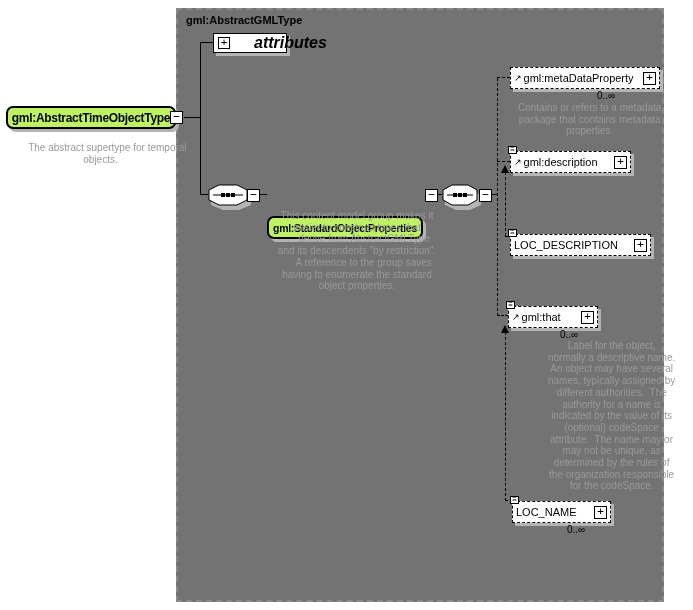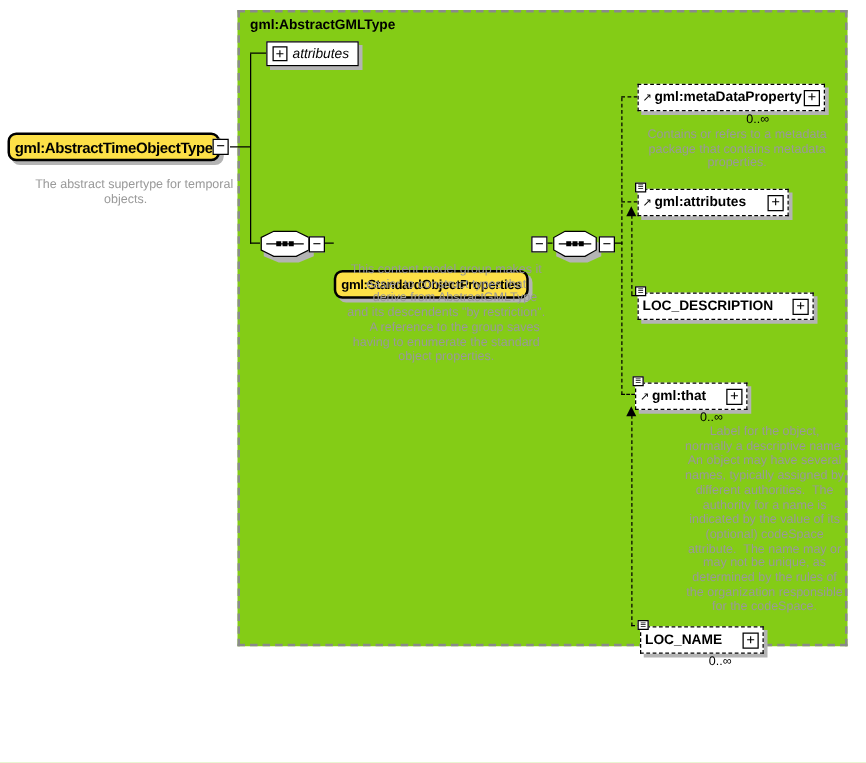--- a/index.html
+++ b/index.html
@@ -4,43 +4,43 @@
 <style>
   * { margin:0; padding:0; box-sizing:border-box; }
   html,body { background:#ffffff; }
   #canvas {
     position:relative; width:693px; height:610px;
     font-family:"Liberation Sans", sans-serif; overflow:hidden;
     background:#ffffff;
   }
   
   #container {
-    position:absolute; left:190px; top:8px; width:488px; height:509px;
-    background:#84cc16; border:2px dashed #8a8a8a;
+    position:absolute; left:176px; top:8px; width:488px; height:594px;
+    background:#737373; border:2px dashed #8a8a8a;
   }
   #container-label {
     position:absolute; left:8px; top:4px;
     font-size:11px; font-weight:bold; color:#000; white-space:nowrap;
   }
   
   .ebox {
-    position:absolute; background:#fde047; border:2px solid #000; border-radius:7px;
+    position:absolute; background:#bef264; border:2px solid #000; border-radius:7px;
     box-shadow:3px 3px 0 0 #b4b4b4; display:flex; align-items:center; justify-content:center;
   }
   .ebox .lbl { font-weight:bold; color:#000; white-space:nowrap; }
   .pbox {
     position:absolute; background:#fff; border:1px solid #000;
     box-shadow:3px 3px 0 0 #b4b4b4; display:flex; align-items:center;
   }
   .dbox {
     position:absolute; background:#fff; border:1px dashed #000;
     box-shadow:3px 3px 0 0 #b4b4b4; display:flex; align-items:center;
     padding:0 3px;
   }
-  .dbox .lbl { font-weight:bold; font-size:11px; color:#000; white-space:nowrap; flex:1 1 auto; }
+  .dbox .lbl { font-weight:normal; font-size:11px; color:#000; white-space:nowrap; flex:1 1 auto; }
   .toggle {
     width:13px; height:13px; background:#fff; border:1px solid #000;
     font-size:11px; line-height:10px; text-align:center; color:#000;
     flex:0 0 auto; cursor:pointer; font-family:"DejaVu Sans Mono", monospace;
   }
   .toggle-abs { position:absolute; }
   .ref {
     flex:0 0 auto; font-size:9px; color:#000; margin-right:2px; line-height:9px;
   }
   .anno {
@@ -65,21 +65,21 @@
   #root-box .lbl { font-size:12px; letter-spacing:-0.3px; }
   #tg-root { left:170px; top:111px; }
   #root-doc { left:8px; top:142px; width:185px; }
 
   #ln-root  { left:184px; top:117px; width:16px; }
   #ln-trunkL{ left:200px; top:43px;  height:152px; }
   #ln-attr  { left:200px; top:42px;  width:13px; }
   #ln-seq1  { left:200px; top:194px; width:8px; }
 
   #attr-box { left:213px; top:33px; width:74px; height:20px; padding:0 4px; gap:4px; }
-  #attr-box .lbl { font-style:italic; font-weight:normal; font-size:11px; white-space:nowrap; }
+  #attr-box .lbl { font-style:italic; font-weight:bold; font-size:16px; white-space:nowrap;margin-left:20px; }
   #attr-box .toggle { width:12px; height:12px; }
 
   #seq1 { left:208px; top:184px; }
   #tg-seq1 { left:247px; top:189px; }
   #ln-sop { left:260px; top:194px; width:7px; }
 
   #sop-box { left:267px; top:184px; width:156px; height:23px;margin-top:32px; }
   #sop-box .lbl { font-size:10.5px; letter-spacing:-0.3px; }
   #tg-sop { left:425px; top:189px; }
   #sop-doc { left:272px; top:210px; width:170px; }
@@ -192,21 +192,21 @@
     <span class="toggle">+</span>
   </div>
   <div class="occ" id="occ-meta">0..∞</div>
   <div class="doc" id="doc-meta">Contains or refers to a metadata
 package that contains metadata
 properties.</div>
 
   <div class="dbox" id="box-desc">
     <span class="anno">≡</span>
     <span class="ref">↗</span>
-    <span class="lbl">gml:attributes</span>
+    <span class="lbl">gml:description</span>
     <span class="toggle">+</span>
   </div>
 
   <div class="arrow-up" id="arr1-head"></div>
   <div class="dash-v" id="arr1-v"></div>
   <div class="dash-h" id="arr1-h"></div>
 
   <div class="dbox" id="box-locdesc">
     <span class="anno">≡</span>
     <span class="lbl">LOC_DESCRIPTION</span>

